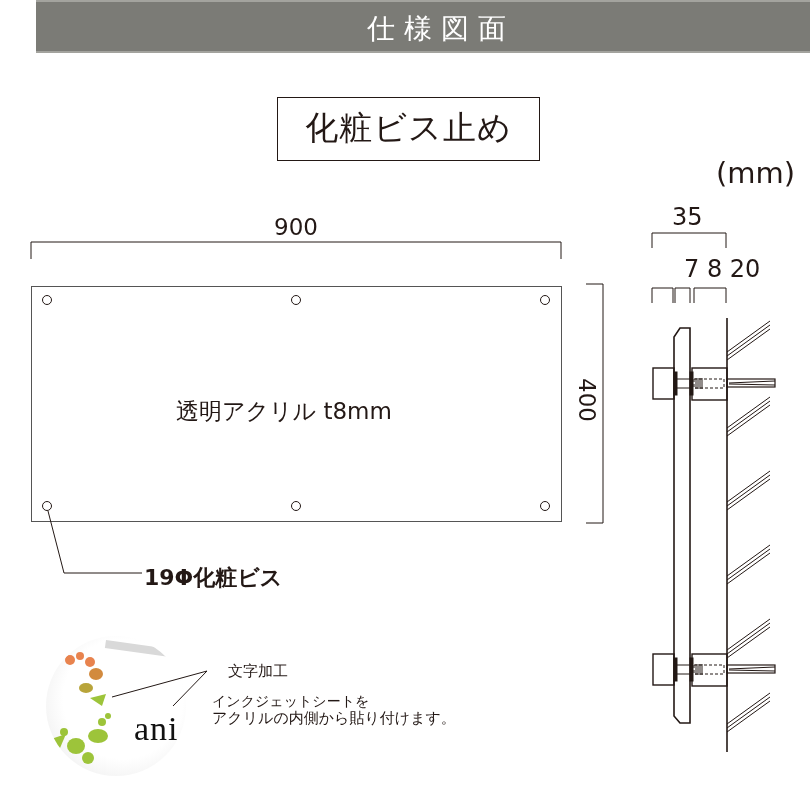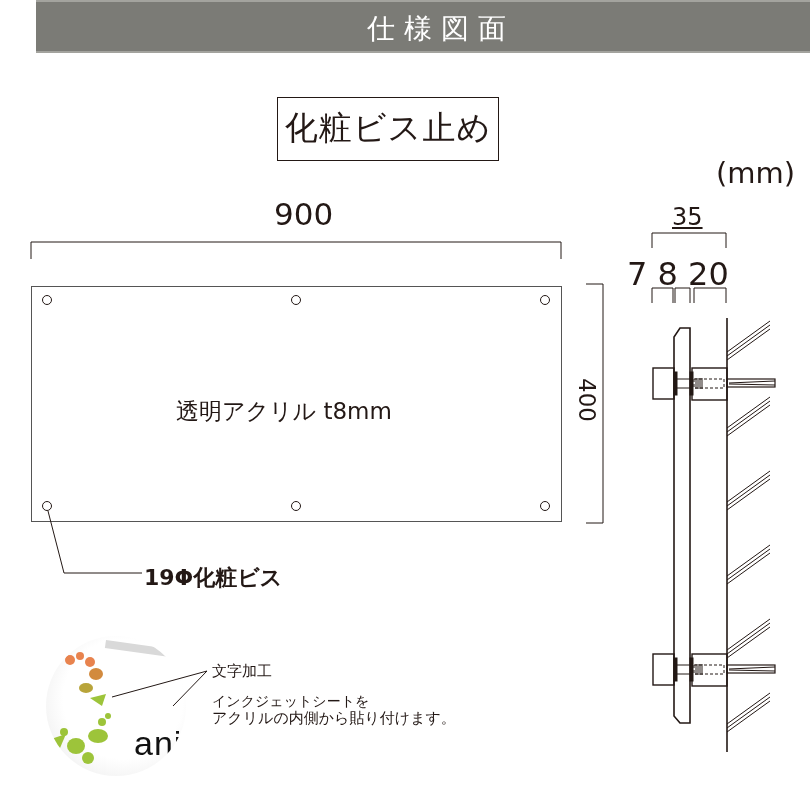--- a/index.html
+++ b/index.html
@@ -2,38 +2,38 @@
 <html><head>
 <meta charset="utf-8">
 <style>
   html, body { margin:0; padding:0; background:#ffffff; }
   body { width:810px; height:810px; position:relative; overflow:hidden;
          font-family: "DejaVu Sans", "Liberation Sans", sans-serif; color:#231815; }
   .header { position:absolute; left:0; top:0; width:810px; height:53px;
             background:#7b7b76; border-top:2px solid #a3a39e; border-bottom:2px solid #a3a39e; box-sizing:border-box;margin-left:36px; }
   .header-title { position:absolute; left:0; right:0; top:8px; text-align:center;
                   color:#ffffff; font-size:28px; letter-spacing:9px; font-weight:300; }
-  .method-box { position:absolute; left:277px; top:97px; width:222px; height:64px;
+  .method-box { position:absolute; left:277px; top:97px; width:263px; height:64px;
                 border:1.5px solid #231815; box-sizing:border-box; text-align:center; }
   .method-label { font-size:33px; line-height:60px; letter-spacing:1px; }
   .txt { position:absolute; white-space:nowrap; }
   .unit { left:716px; top:156px; font-size:29px; }
-  .dim-900 { left:274px; top:196px; font-size:31px; }
-  .dim-35 { left:672px; top:203px; font-size:24px;text-decoration:underline; }
-  .dim-sub { left:627px; top:255px; font-size:32px; letter-spacing:0px;text-align:right; }
+  .dim-900 { left:274px; top:214px; font-size:23px; }
+  .dim-35 { left:672px; top:203px; font-size:24px; }
+  .dim-sub { left:684px; top:255px; font-size:24px; letter-spacing:0px;text-align:right; }
   .dim-400 { left:600px; top:378px; font-size:23px; transform:rotate(90deg); transform-origin:left top; }
   .material { left:176px; top:396px; font-size:23px;text-align:center; }
   .screw-label { left:144px; top:563px; font-size:22px;font-weight:bold; }
-  .print-title { left:212px; top:662px; font-size:15px;text-align:center; }
+  .print-title { left:228px; top:662px; font-size:15px;text-align:center; }
   .print-line1 { left:212px; top:693px; font-size:14px; }
   .print-line2 { left:212px; top:709px; font-size:15px; }
   svg.layer { position:absolute; left:0; top:0; }
   .sample { position:absolute; left:46px; top:636px; width:140px; height:140px; border-radius:50%;
             background:radial-gradient(circle at 55% 45%, #ffffff 55%, #f1f1f1 80%, #e4e4e4 100%); overflow:hidden; }
-  .sample-text { position:absolute; left:88px; top:88px; font-size:34px; color:#111; font-family:Liberation Sans, sans-serif; letter-spacing:1px; }
+  .sample-text { position:absolute; left:88px; top:74px; font-size:34px; color:#111; font-family:Liberation Serif, serif; letter-spacing:1px; }
 </style>
 </head>
 <body>
 
 <div class="header">
   <div class="header-title">仕様図面</div>
 </div>
 
 <div class="method-box">
   <span class="method-label">化粧ビス止め</span>

